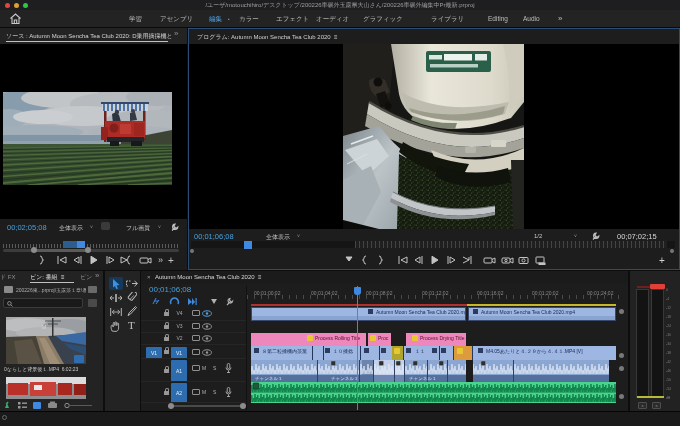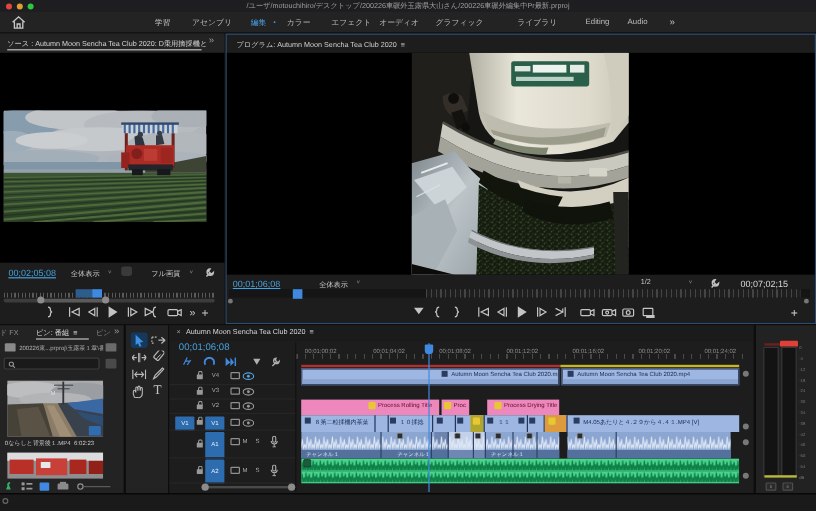--- a/index.html
+++ b/index.html
@@ -1,20 +1,20 @@
 <!DOCTYPE html>
 <html><head>
 <meta charset="utf-8">
 <style>
   * { margin:0; padding:0; box-sizing:border-box; }
   html,body { width:680px; height:426px; background:#111; overflow:hidden;
     font-family:"Liberation Sans", sans-serif; }
   .abs { position:absolute; }
   #stage { position:relative; width:680px; height:426px; background:#0d0d0d; }
-  .tc-blue { color:#47a0dc;text-decoration:underline; }
+  .tc-blue { color:#47a0dc; }
   .lock { position:absolute; width:5px; height:4px; background:#989898; border-radius:0.5px; }
   .lock::before { content:""; position:absolute; left:1px; top:-2.6px; width:2.2px; height:2.6px; border:0.8px solid #989898; border-bottom:none; border-radius:2px 2px 0 0; }
 </style>
 </head>
 <body>
 <div id="stage">
 
   <div class="abs" style="left:0;top:0;width:680px;height:10px;background:#1e1e20;">
     <div class="abs" style="left:5px;top:3px;width:5px;height:5px;border-radius:50%;background:#e2463f;"></div>
     <div class="abs" style="left:14px;top:3px;width:5px;height:5px;border-radius:50%;background:#df9f34;"></div>

